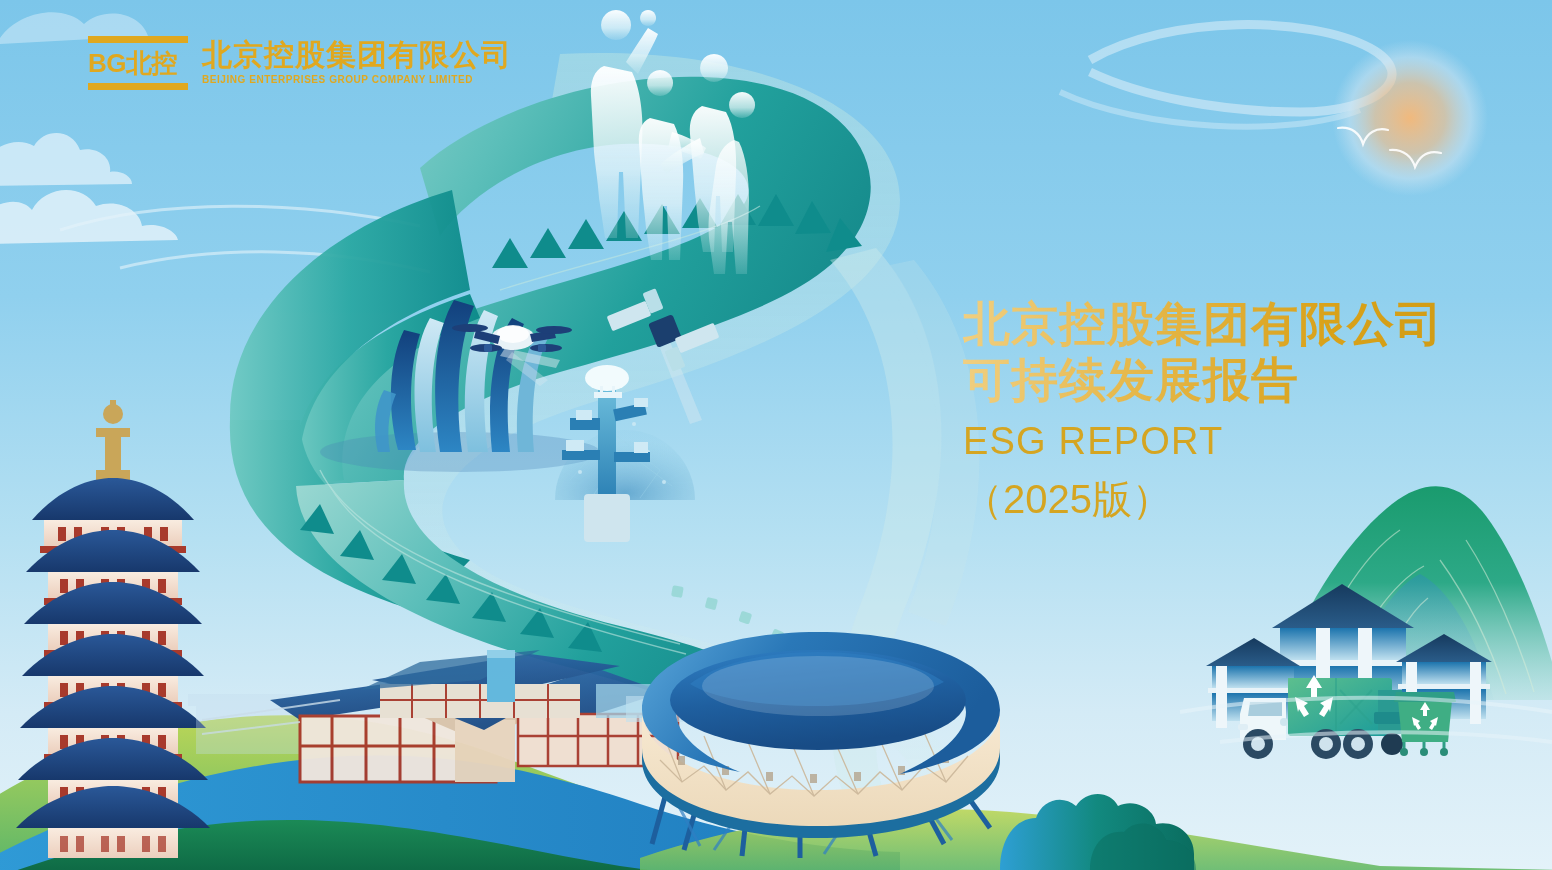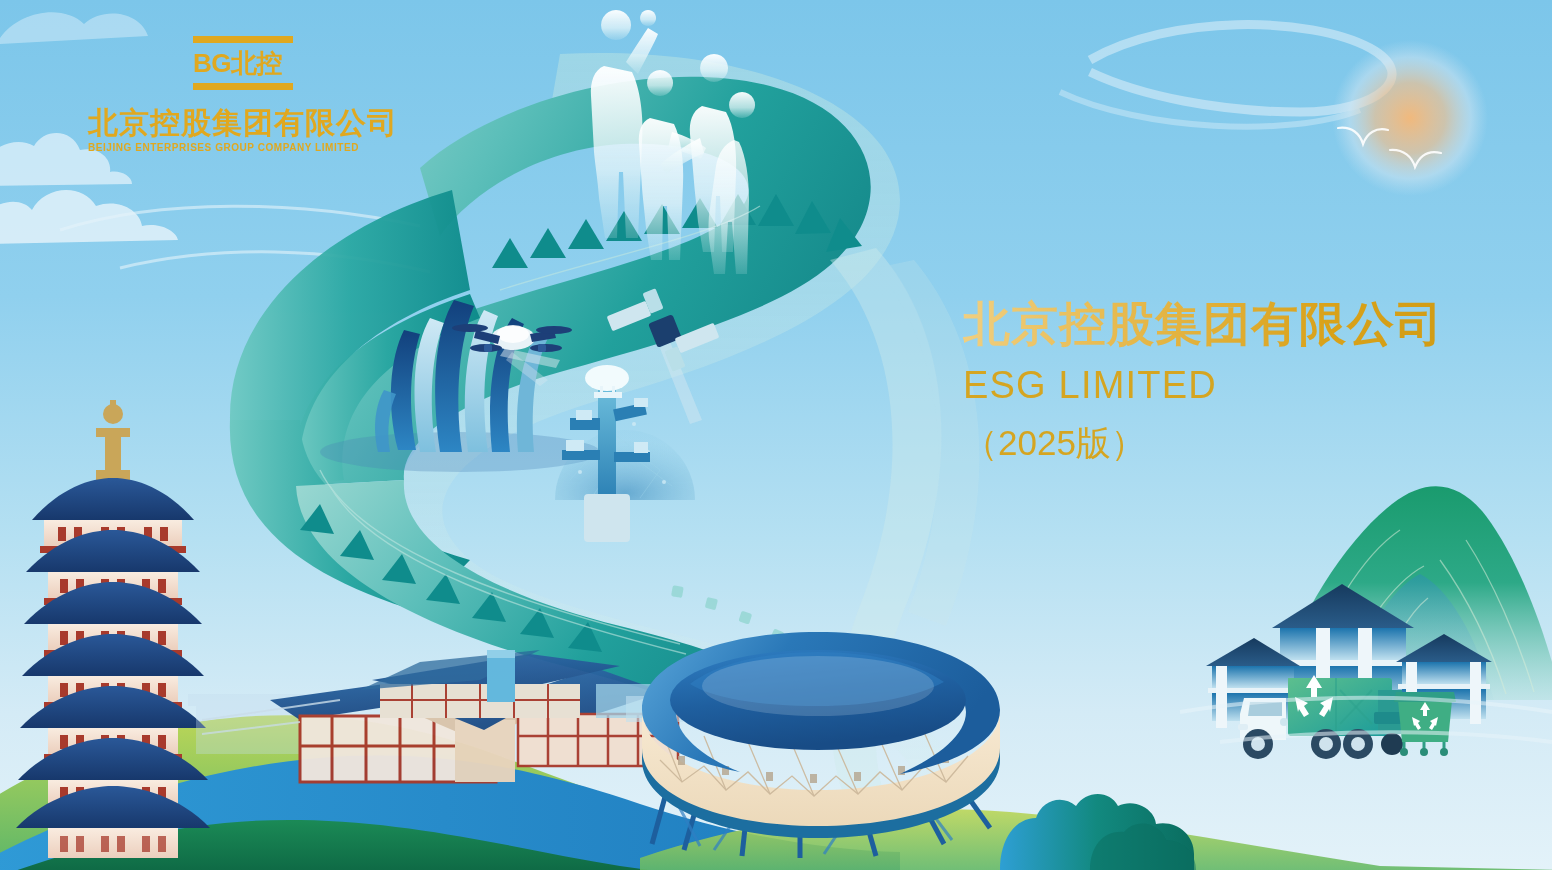--- a/index.html
+++ b/index.html
@@ -10,21 +10,21 @@
     overflow:hidden;
     font-family:"Liberation Sans","DejaVu Sans",sans-serif;
     background:linear-gradient(180deg,#7cc6ea 0%,#8ecfee 30%,#b2dff2 58%,#d2eaf6 78%,#e2f1f8 100%);
   }
   .layer{position:absolute;left:0;top:0;width:1552px;height:870px;}
   svg.layer{display:block;}
 
   
   #logo{
     position:absolute;left:88px;top:36px;
-    display:flex;align-items:center;gap:14px;flex-direction:column;
+    display:flex;align-items:flex-start;gap:14px;
   }
   #logo-mark{
     position:relative;width:100px;height:54px;
   }
   #logo-mark .bar{
     position:absolute;left:0;width:100px;height:7px;background:#e0a81f;
   }
   #logo-mark .bar.top{top:0;}
   #logo-mark .bar.bottom{bottom:0;}
   #logo-mark .mk{
@@ -51,21 +51,21 @@
     white-space:nowrap;
     background:linear-gradient(95deg,#f0cf81 0%,#e7bb52 28%,#d9a21a 70%,#cf9a13 100%);
     -webkit-background-clip:text;background-clip:text;
     -webkit-text-fill-color:transparent;color:#d9a21a;
   }
   .t-en{
     font-size:38px;line-height:54px;letter-spacing:1.2px;color:#d5a521;
     white-space:nowrap;margin-top:6px;
   }
   .t-ver{
-    font-size:35px;line-height:54px;letter-spacing:0px;color:#d5a521;
+    font-size:40px;line-height:54px;letter-spacing:0px;color:#d5a521;
     white-space:nowrap;margin-top:4px;
   }
 </style>
 </head>
 <body>
 
 <div id="stage">
 
   <svg class="layer" viewBox="0 0 1552 870" xmlns="http://www.w3.org/2000/svg">
     <defs>
@@ -708,17 +708,18 @@
       <div class="bar bottom"></div>
     </div>
     <div id="logo-text">
       <div id="logo-cn">北京控股集团有限公司</div>
       <div id="logo-en">BEIJING ENTERPRISES GROUP COMPANY LIMITED</div>
     </div>
   </div>
 
   <div id="title-block">
     <div class="t-cn">北京控股集团有限公司</div>
-    <div class="t-en">ESG LIMITED</div>
+    <div class="t-cn">可持续发展报告</div>
+    <div class="t-en">ESG REPORT</div>
     <div class="t-ver">（2025版）</div>
   </div>
 
 </div>
 
 </body></html>

